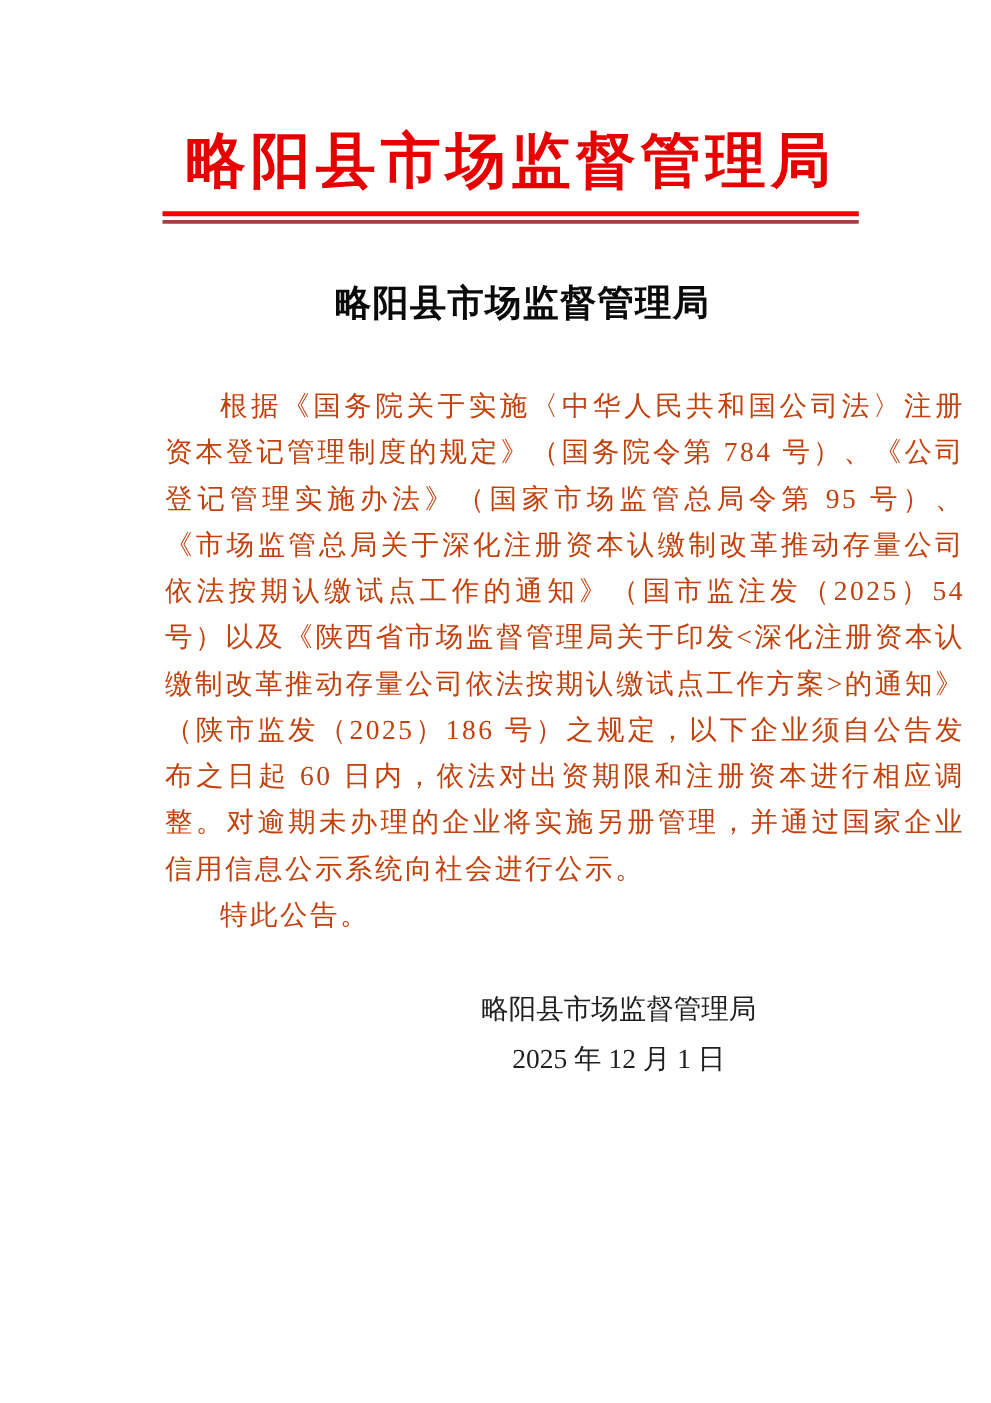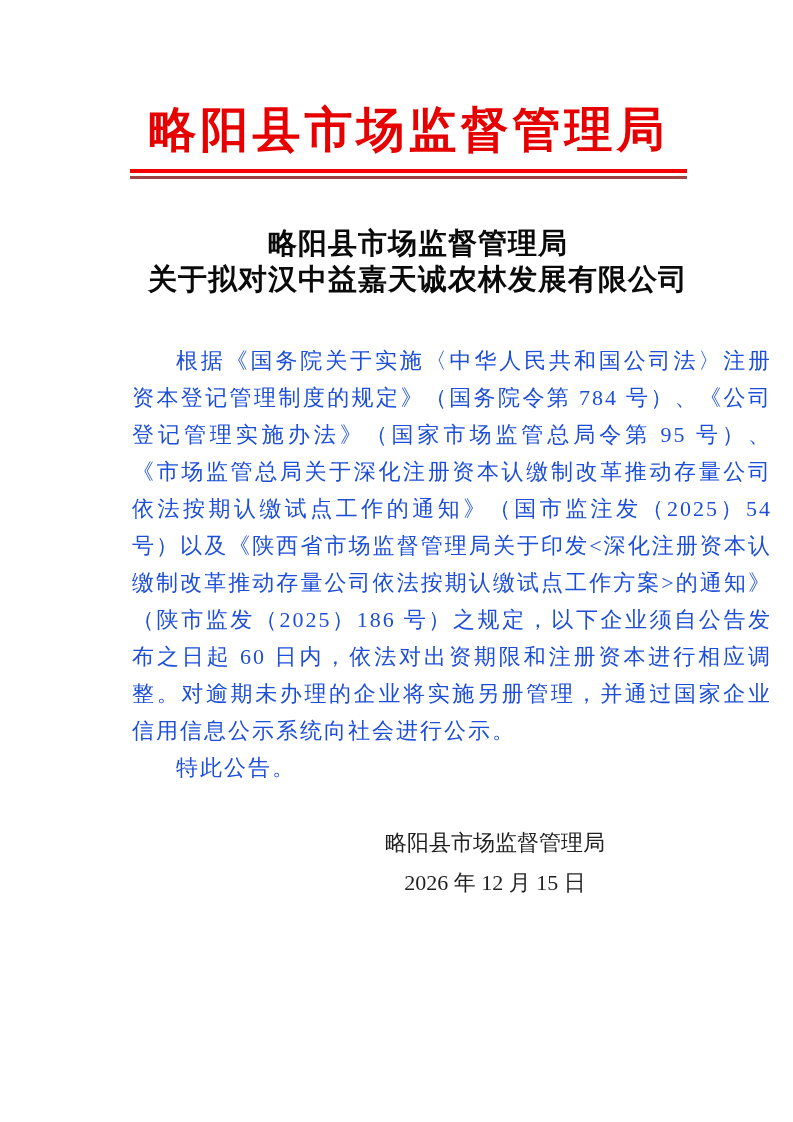--- a/index.html
+++ b/index.html
@@ -55,21 +55,21 @@
   }
   .doc-title .t-line { white-space: nowrap; }
   
   .doc-body {
     margin: 45px 14px 0 120px;
     width: 640px;
     font-size: 22px;
     line-height: 37px;
     letter-spacing: 2px;
     text-align: justify;
-    color: #1d4ed8;
+    color: #c2410c;
   }
   .doc-body p {
     margin: 0;
     text-indent: 2em;
   }
   .contact-line {
     margin-top: 37px !important;
   }
   
   .signature {
@@ -91,26 +91,25 @@
     <div class="letterhead-title">略阳县市场监督管理局</div>
   </div>
 
   <div class="divider">
     <div class="rule-thick"></div>
     <div class="rule-thin"></div>
   </div>
 
   <div class="doc-title">
     <div class="t-line">略阳县市场监督管理局</div>
-    <div class="t-line">关于拟对汉中益嘉天诚农林发展有限公司</div>
   </div>
 
   <div class="doc-body">
     <p>根据《国务院关于实施〈中华人民共和国公司法〉注册资本登记管理制度的规定》（国务院令第 784 号）、《公司登记管理实施办法》（国家市场监管总局令第 95 号）、《市场监管总局关于深化注册资本认缴制改革推动存量公司依法按期认缴试点工作的通知》（国市监注发（2025）54 号）以及《陕西省市场监督管理局关于印发&lt;深化注册资本认缴制改革推动存量公司依法按期认缴试点工作方案&gt;的通知》（陕市监发（2025）186 号）之规定，以下企业须自公告发布之日起 60 日内，依法对出资期限和注册资本进行相应调整。对逾期未办理的企业将实施另册管理，并通过国家企业信用信息公示系统向社会进行公示。</p>
     <p>特此公告。</p>
   </div>
 
   <div class="signature">
     <div>略阳县市场监督管理局</div>
-    <div>2026 年 12 月 15 日</div>
+    <div>2025 年 12 月 1 日</div>
   </div>
 
 </div>
 
 </body></html>

